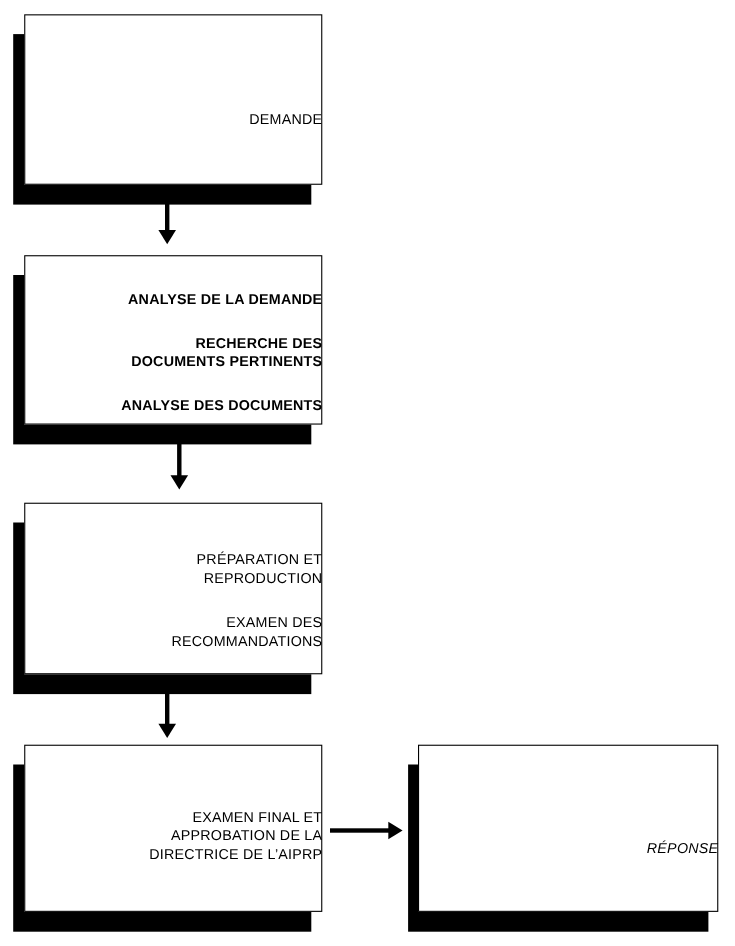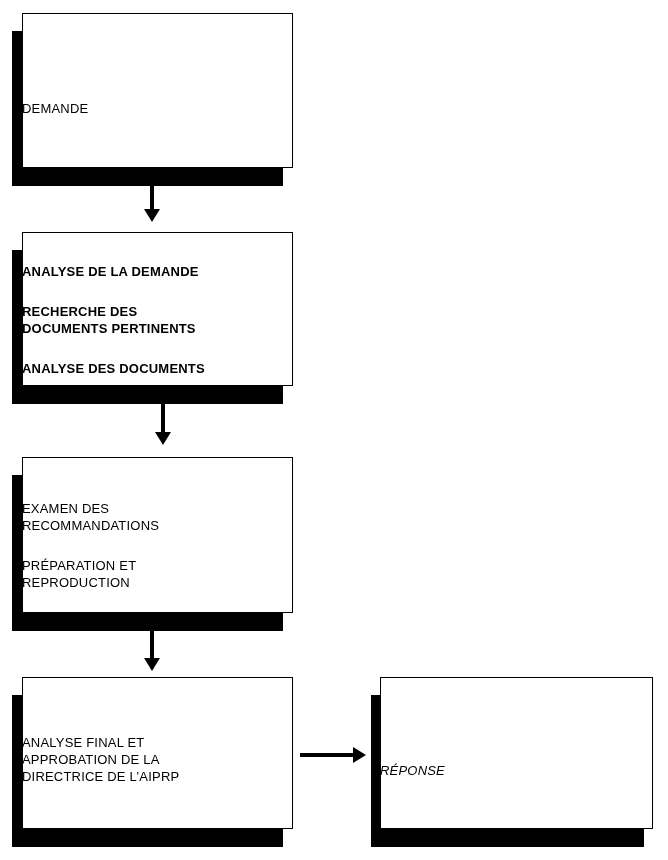--- a/index.html
+++ b/index.html
@@ -34,21 +34,21 @@
     background: #ffffff;
     border: 1px solid #000000;
     box-sizing: border-box;
     z-index: 2;
   }
   .node .label {
     position: absolute;
     left: 0;
     right: 0;
     z-index: 3;
-    text-align: left;
+    text-align: right;
     color: #000000;
     font-size: 13px;
     line-height: 17px;
     letter-spacing: 0.2px;
     white-space: pre-line;
   }
   .label-block + .label-block {
     margin-top: 6px;
   }
 
@@ -131,37 +131,37 @@
 
   <div class="arrow-v" style="left:153px; top:400px; width:20px; height:45px;">
     <div class="shaft" style="height:33px;"></div>
     <div class="head"></div>
   </div>
 
   <div class="node" style="left:22px; top:457px; width:271px; height:156px;">
     <div class="shadow" style="left:-10px; top:18px; width:271px; height:156px;"></div>
     <div class="face"></div>
     <div class="label" style="top:26px;">
+      <div class="label-block">PRÉPARATION ET
+REPRODUCTION</div>
       <div class="label-block">EXAMEN DES
 RECOMMANDATIONS</div>
-      <div class="label-block">PRÉPARATION ET
-REPRODUCTION</div>
     </div>
   </div>
 
   <div class="arrow-v" style="left:142px; top:627px; width:20px; height:44px;">
     <div class="shaft" style="height:32px;"></div>
     <div class="head"></div>
   </div>
 
   <div class="node" style="left:22px; top:677px; width:271px; height:152px;">
     <div class="shadow" style="left:-10px; top:18px; width:271px; height:152px;"></div>
     <div class="face"></div>
     <div class="label" style="top:40px;">
-      <div class="label-block">ANALYSE FINAL ET
+      <div class="label-block">EXAMEN FINAL ET
 APPROBATION DE LA
 DIRECTRICE DE L’AIPRP</div>
     </div>
   </div>
 
   <div class="arrow-h" style="left:300px; top:745px; width:66px; height:20px;">
     <div class="shaft" style="width:54px;"></div>
     <div class="head"></div>
   </div>
 

